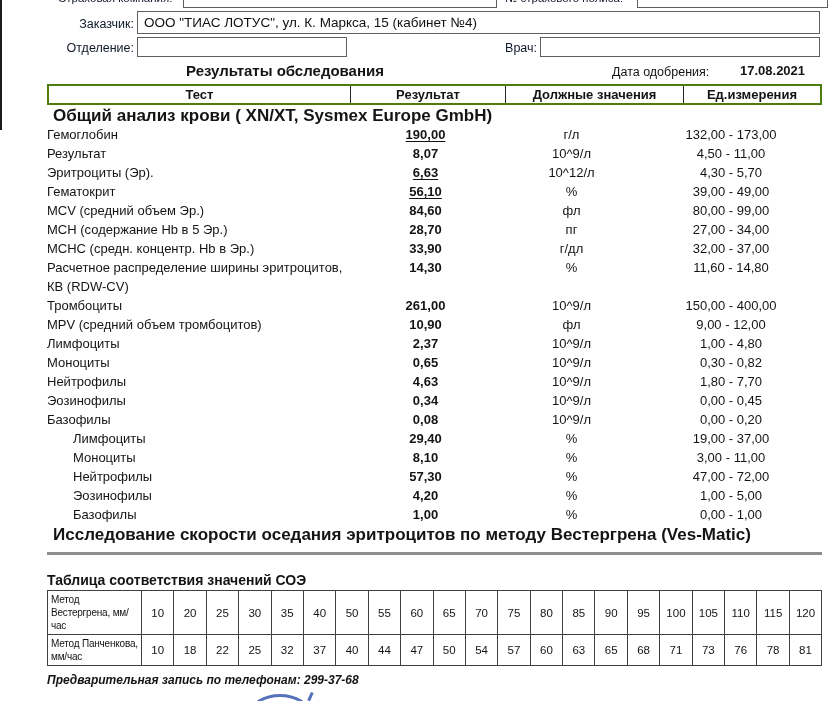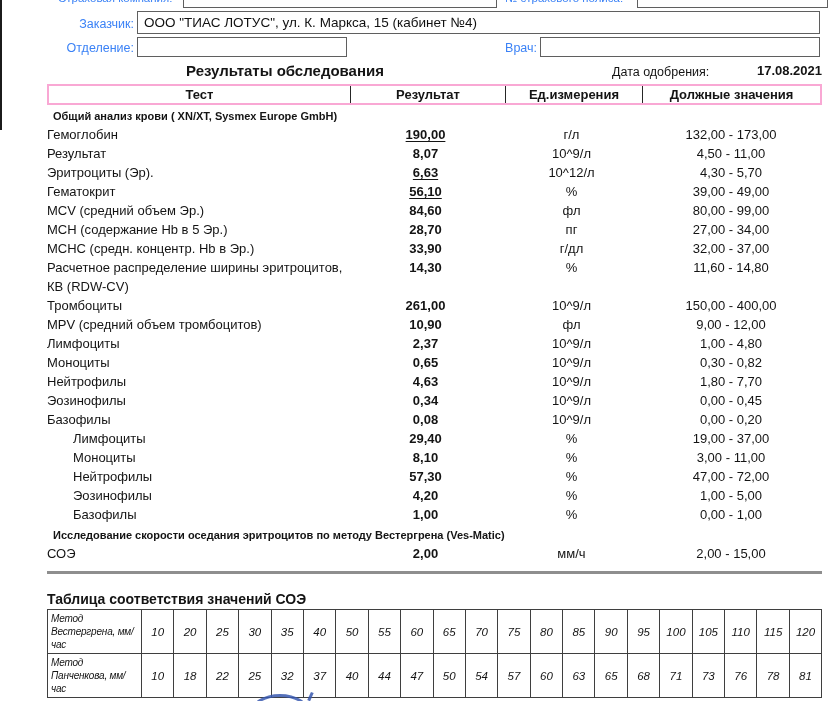--- a/index.html
+++ b/index.html
@@ -2,53 +2,53 @@
 <html><head>
 <meta charset="utf-8">
 <style>
   * { margin:0; padding:0; box-sizing:border-box; }
   html,body { background:#fff; }
   .page {
     position:relative; width:828px; height:701px; background:#fff;
     overflow:hidden; font-family:"Liberation Sans", sans-serif; color:#141414;
   }
   
-  .flabel { position:absolute; font-size:12.5px; color:#3b82f6; text-align:right; white-space:nowrap; }
+  .flabel { position:absolute; font-size:12.5px; color:#0f172a; text-align:right; white-space:nowrap; }
   .fbox { position:absolute; border:1.5px solid #5f5f5f; background:#fff; }
   .fbox .fval { display:block; padding-left:6px; font-size:13.5px; line-height:21px; white-space:nowrap; color:#111; }
   .edge-line { position:absolute; left:0; top:0; width:2px; height:130px; background:#1b1b1b; }
   
   .rep-title { position:absolute; left:175px; top:62px; font-size:15px; font-weight:bold;margin-left:11px; }
   .date-label { position:absolute; left:612px; top:65px; font-size:12.5px; }
-  .date-value { position:absolute; left:740px; top:63px; width:82px; text-align:right; font-size:13px; font-weight:bold; }
+  .date-value { position:absolute; left:740px; top:63px; width:82px; text-align:left; font-size:13px; font-weight:bold; }
   
   .res-header {
     position:absolute; left:47px; top:84px; width:775px; height:21px;
-    display:flex; border:2px solid #f9a8d4;
+    display:flex; border:2px solid #4d7c0f;
   }
   .res-h-cell {
     display:flex; align-items:center; justify-content:center;
     font-size:13px; font-weight:bold; border-left:1.5px solid #262626;
   }
   .res-h-cell:first-child { border-left:none; }
   .c1 { width:301px; } .c2 { width:155px;text-align:right; } .c3 { width:137px; } .c4 { flex:1; }
   
   .main { position:absolute; left:47px; top:104px; width:775px; }
-  .section-title { font-size:11px; font-weight:bold; padding-left:6px; margin-top:3px; height:18px; line-height:18px; white-space:nowrap; }
+  .section-title { font-size:17px; font-weight:bold; padding-left:6px; margin-top:3px; height:18px; line-height:18px; white-space:nowrap; }
   table.res { width:775px; table-layout:fixed; border-collapse:collapse; }
   table.res td { vertical-align:top; font-size:13px; line-height:19px; padding:0; }
   td.t-name  { padding-left:8px; }
   td.t-name.indent { padding-left:26px; }
   td.t-val   { text-align:center; font-weight:bold; }
   td.t-val .v.abnormal { text-decoration:underline; text-underline-offset:2px; }
   td.t-unit  { text-align:center; font-size:12.5px; }
   td.t-range { text-align:center; }
   .divider { margin-top:8px; width:775px; height:3px; background:#8e8e8e; }
   .soe-title { margin-top:17px; font-size:14px; font-weight:bold; height:17px; line-height:17px; }
-  table.soe { width:775px; table-layout:fixed; border-collapse:collapse; margin-top:1px;font-style:italic; }
+  table.soe { width:775px; table-layout:fixed; border-collapse:collapse; margin-top:1px; }
   table.soe td { border:1.5px solid #3f3f3f; vertical-align:middle; }
   td.soe-label { font-size:10px; letter-spacing:-0.2px; line-height:1.3; padding:2px 3px; }
   td.soe-num { text-align:center; font-size:11.5px; height:30px; padding:0; }
   .footer { margin-top:5px; font-style:italic; font-weight:bold; font-size:12px; line-height:19px; }
   
   .stamp-arc { position:absolute; left:250px; top:694px; width:60px; height:38px;
     border:3px solid rgba(55,88,175,0.85); border-radius:50%; }
   .stamp-tick { position:absolute; left:309px; top:692px; width:2.5px; height:9px;
     background:rgba(55,88,175,0.85); transform:rotate(24deg); }
 </style>
@@ -74,22 +74,22 @@
   <div class="flabel" style="left:470px; top:41px; width:67px;">Врач:</div>
   <div class="fbox" style="left:540px; top:37px; width:280px; height:20px;"></div>
 
   <div class="rep-title">Результаты обследования</div>
   <div class="date-label">Дата одобрения:</div>
   <div class="date-value">17.08.2021</div>
 
   <div class="res-header">
     <div class="res-h-cell c1">Тест</div>
     <div class="res-h-cell c2">Результат</div>
+    <div class="res-h-cell c4">Должные значения</div>
     <div class="res-h-cell c3">Ед.измерения</div>
-    <div class="res-h-cell c4">Должные значения</div>
   </div>
 
   <div class="main">
 
     <div class="section-title">Общий анализ крови ( XN/XT, Sysmex Europe GmbH)</div>
     <table class="res">
       <colgroup>
           <col style="width:301px">
           <col style="width:155px">
           <col style="width:137px">
@@ -233,37 +233,20 @@
           <tr>
             <td class="t-name indent">Базофилы</td>
             <td class="t-val"><span class="v">1,00</span></td>
             <td class="t-unit">%</td>
             <td class="t-range">0,00 - 1,00</td>
           </tr>
         </tbody>
     </table>
 
     <div class="section-title" style="margin-top:2px;">Исследование скорости оседания эритроцитов по методу Вестергрена (Ves-Matic)</div>
-    <table class="res">
-      <colgroup>
-          <col style="width:301px">
-          <col style="width:155px">
-          <col style="width:137px">
-          <col style="width:182px">
-        </colgroup>
-      <tbody>
-
-          <tr>
-            <td class="t-name">СОЭ</td>
-            <td class="t-val"><span class="v">2,00</span></td>
-            <td class="t-unit">мм/ч</td>
-            <td class="t-range">2,00 - 15,00</td>
-          </tr>
-        </tbody>
-    </table>
 
     <div class="divider"></div>
 
     <div class="soe-title">Таблица соответствия значений СОЭ</div>
     <table class="soe">
       <colgroup>
         <col style="width:94px">
         <col span="21" style="width:32.4px">
       </colgroup>
       <tbody>

